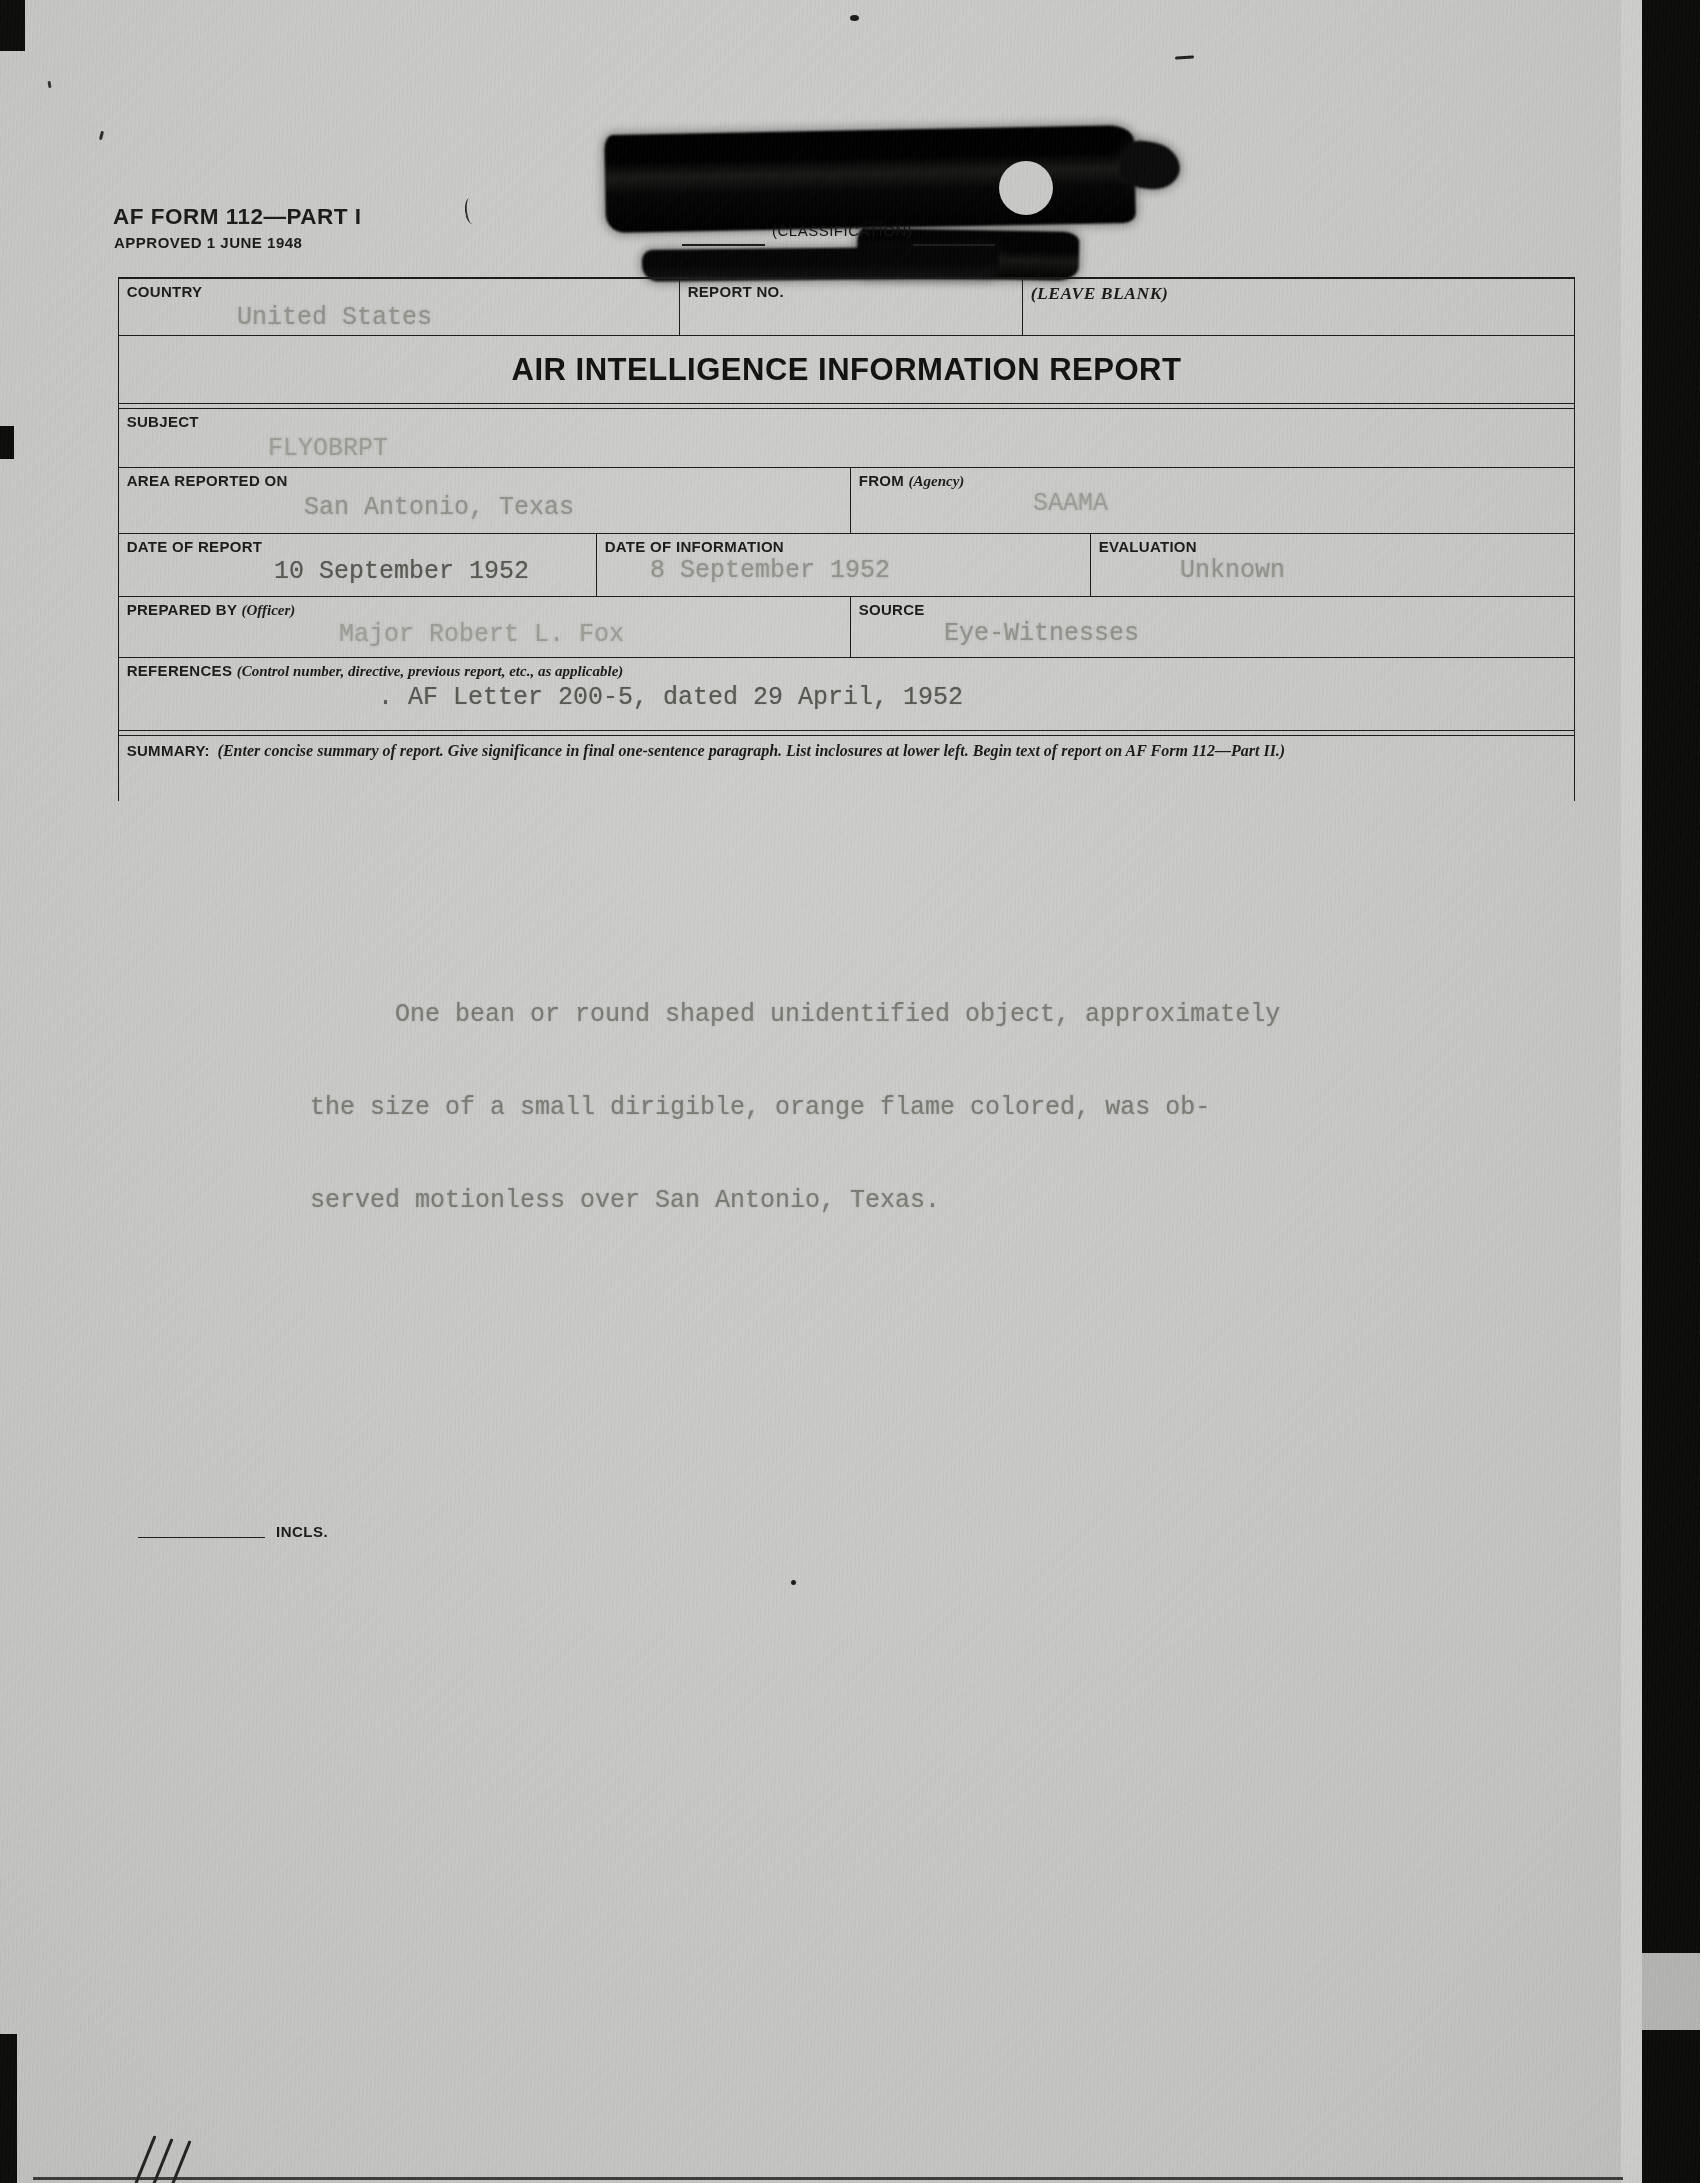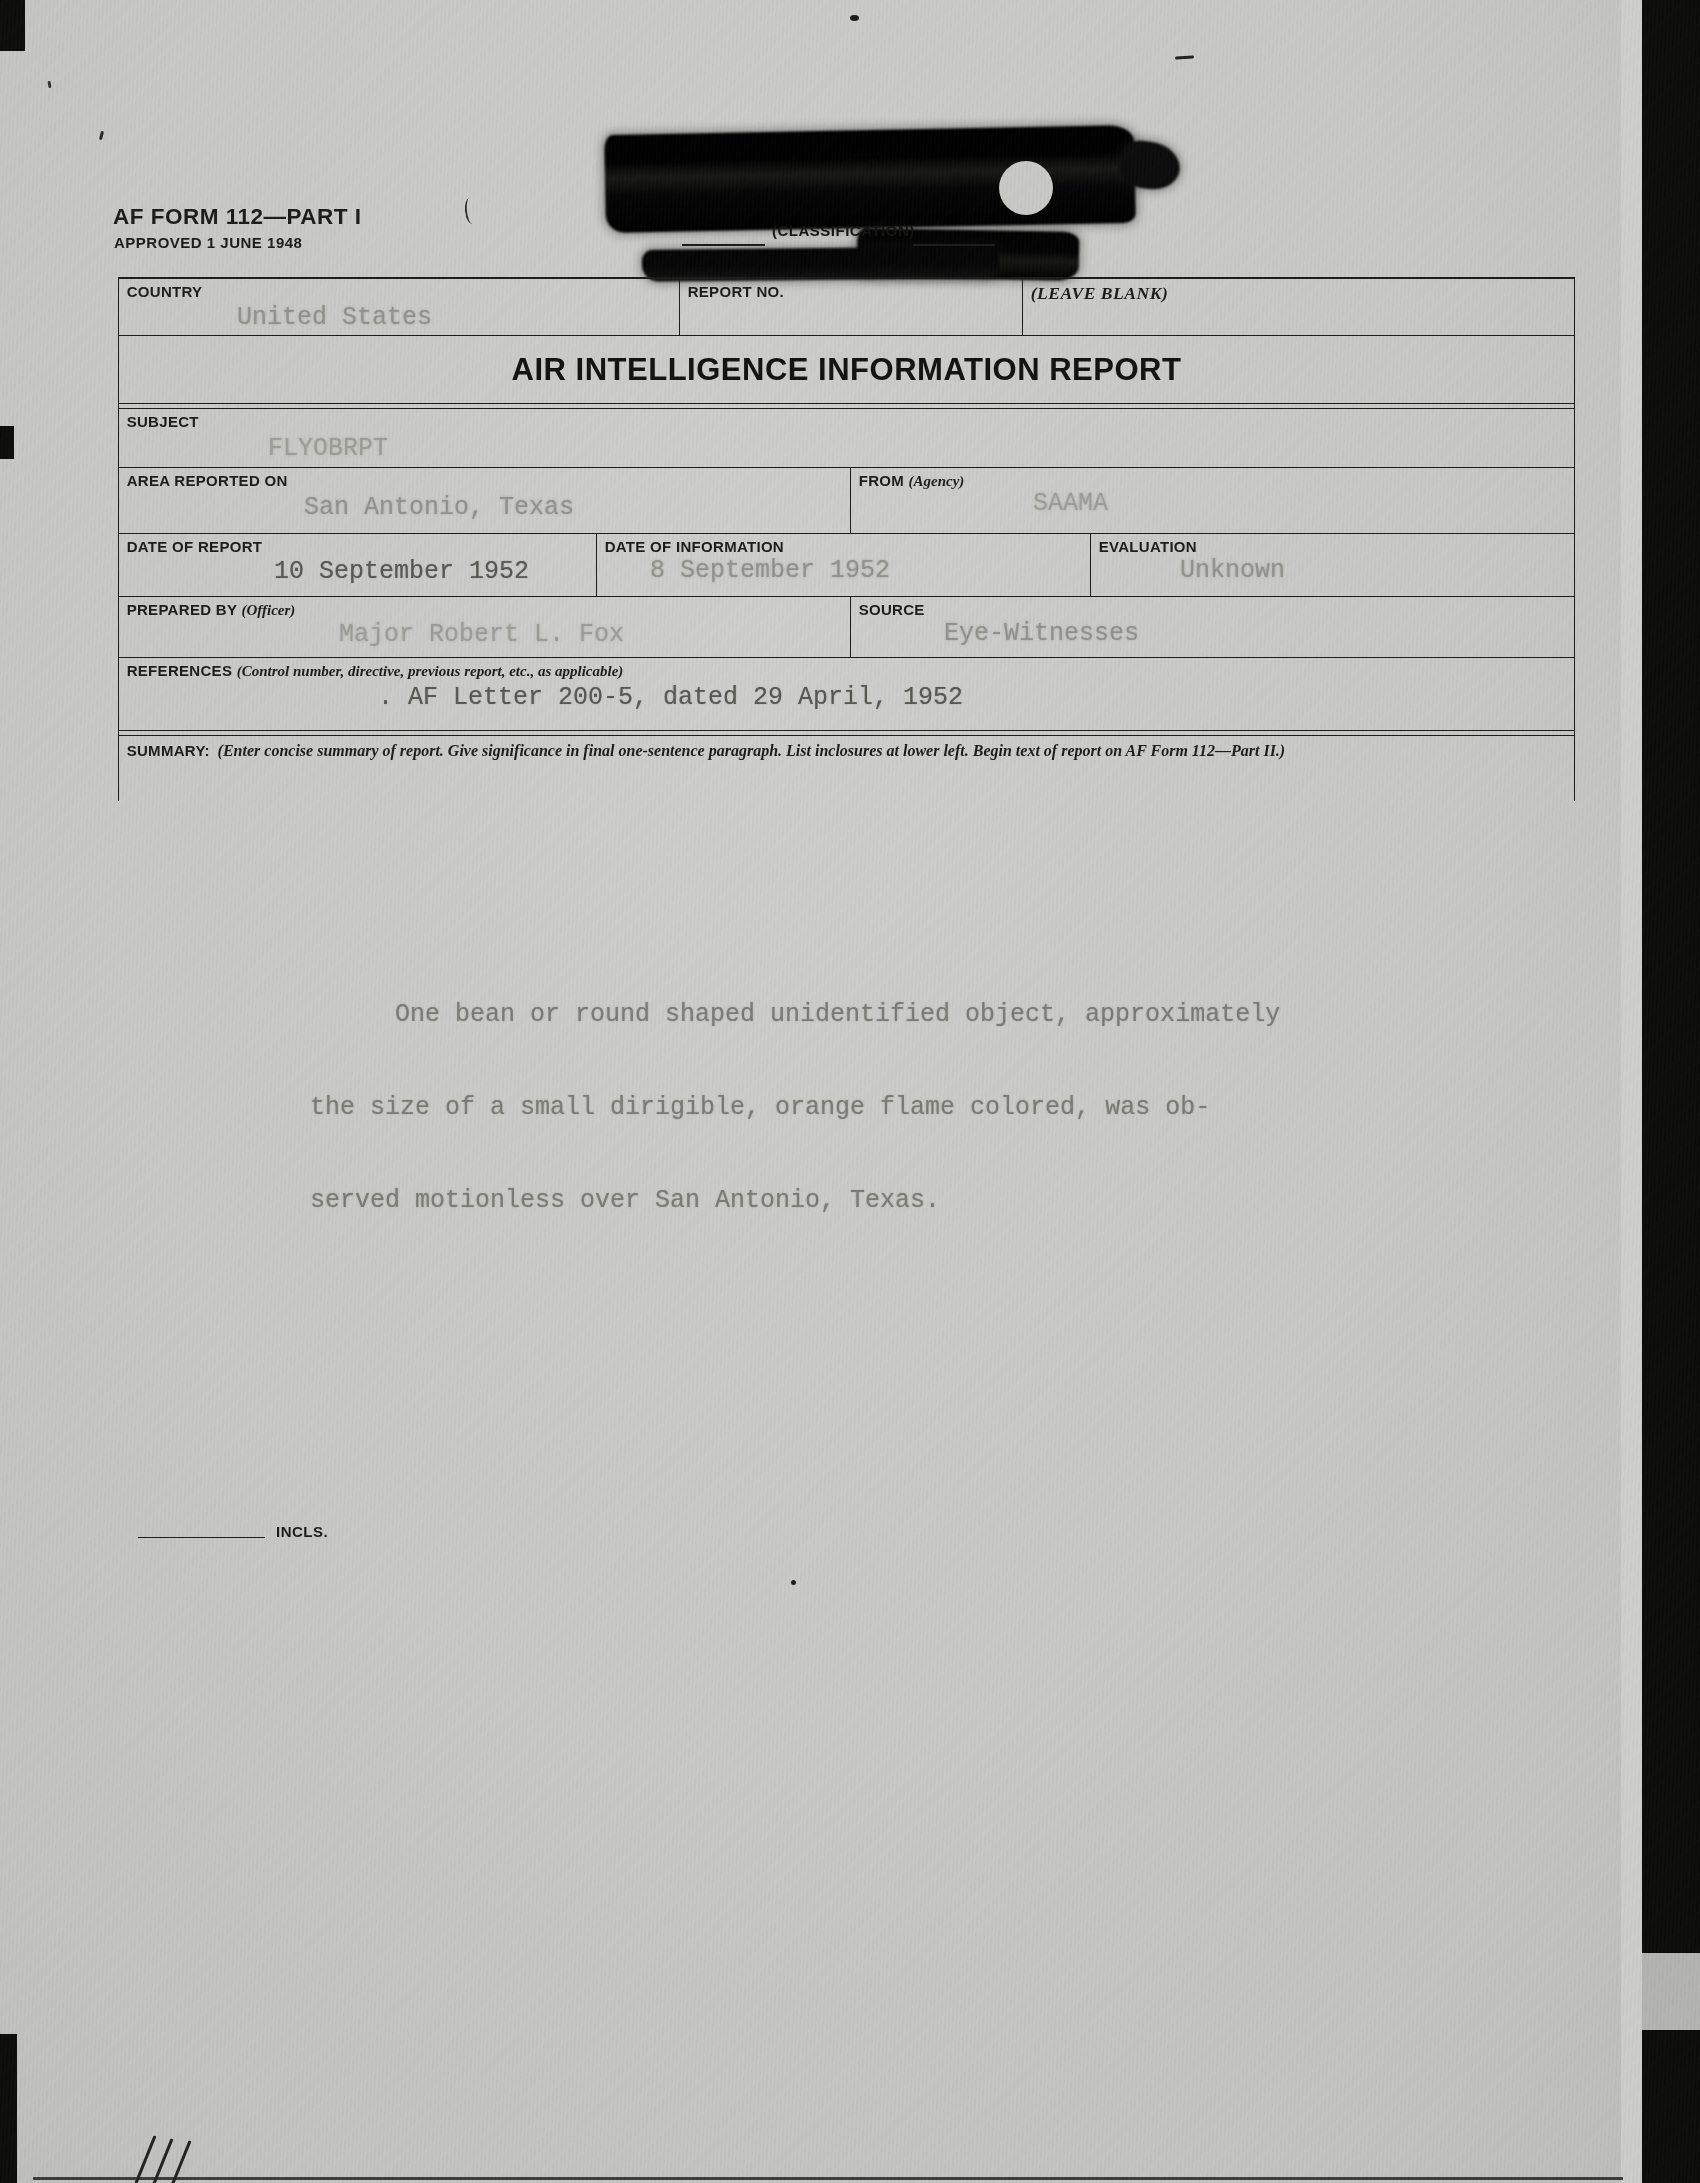--- a/index.html
+++ b/index.html
@@ -29,21 +29,21 @@
   
   .blob{position:absolute;background:#0b0b0b;filter:blur(0.8px);box-shadow:0 0 8.8px 2.7px rgba(25,25,25,0.35);}
   .blob1{left:605px;top:130px;width:530px;height:98px;border-radius:8.8px 26px 12px 18.7px / 14.3px 16.5px 10px 18.7px;transform:rotate(-1.1deg);
          background:linear-gradient(180deg,#000 0 28%,#181816 44%,#050505 62%,#000 100%);}
   .blob-tail{left:1120px;top:142px;width:60px;height:47px;border-radius:40% 60% 55% 45%;transform:rotate(8deg);}
   .blob-notch{position:absolute;left:999px;top:161px;width:54px;height:54px;border-radius:50%;background:var(--paper);filter:blur(0.5px);}
   .blob2{left:857px;top:230px;width:222px;height:49px;border-radius:7.7px 16.5px 22px 11px / 12px 10px 14.3px 8.8px;transform:rotate(1deg);
          background:linear-gradient(180deg,#020202 0 40%,#151513 60%,#000 100%);}
   .blob3{left:642px;top:248px;width:357px;height:32px;border-radius:11px 5.5px 13px 16.5px;transform:rotate(-0.6deg);
          background:linear-gradient(180deg,#050505 0 50%,#111 100%);}
-  .class-label{position:absolute;left:772px;top:222px;font-size:15px;font-weight:700;letter-spacing:0.5px;z-index:3;color:#151513;}
+  .class-label{position:absolute;left:772px;top:222px;font-size:15px;font-weight:400;letter-spacing:0.5px;z-index:3;color:#151513;}
   .class-line{position:absolute;top:244px;height:2.2px;background:#1d1d1b;z-index:3;}
   .class-line.left{left:682px;width:83px;}
   .class-line.right{left:913px;width:82px;}
 
   
   .form-box{
     position:absolute;left:118px;top:277px;width:1457px;
     border-top:2.2px solid var(--ink);
     border-left:1.6px solid var(--ink);
     border-right:1.6px solid var(--ink);

